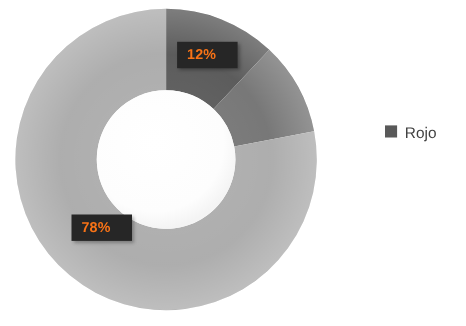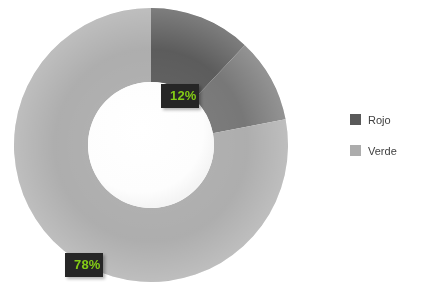--- a/index.html
+++ b/index.html
@@ -30,50 +30,49 @@
   }
   svg.donut {
     position: absolute;
     left: 0;
     top: 0;
     display: block;
   }
   .data-label {
     position: absolute;
     background: #262626;
-    color: #84cc16;
+    color: #f97316;
     font-size: 13px;
     font-weight: bold;
     font-family: "Liberation Sans", sans-serif;
-    padding: 5px 2px 6px 9px;
+    padding: 5px 19px 6px 9px;
     line-height: 1;
     letter-spacing: 0.2px;
     box-shadow: 2px 2px 3px rgba(0,0,0,0.30);
     white-space: nowrap;
-    margin-top: 46px;
   }
   .legend {
     position: absolute;
     left: 350px;
     top: 104px;
     width: 74px;
   }
   .legend-item {
     display: flex;
     align-items: center;
     height: 31px;
   }
   .legend-swatch {
     width: 11px;
     height: 11px;
     flex: 0 0 auto;
     margin-right: 7px;
   }
   .legend-label {
-    font-size: 11px;
+    font-size: 14px;
     color: #404040;
     font-family: "Liberation Sans", sans-serif;
     white-space: nowrap;
   }
 </style>
 </head>
 <body>
 
 <div id="chart-root">
 
@@ -100,32 +99,28 @@
       <path id="slice-verde" fill="#ACACAC" d="M 285.57 119.33 A 137 137 0 1 1 151.00 8.00 L 151.00 81.98 A 63.02 63.02 0 1 0 212.90 133.19 Z"></path>
 
       <circle cx="151" cy="145" r="137" fill="url(#sliceShade)"></circle>
 
       <circle cx="151" cy="145" r="63" fill="url(#holeShade)"></circle>
     </svg>
 
     <div class="data-label" style="left:161px; top:38px;">12%</div>
 
 
-    <div class="data-label" style="left:65px; top:207px;">78%</div>
+    <div class="data-label" style="left:65px; top:195px;">78%</div>
 
   </div>
 
   <div class="legend">
 
     <div class="legend-item">
       <span class="legend-swatch" style="background:#595959;"></span>
       <span class="legend-label">Rojo</span>
     </div>
 
 
-    <div class="legend-item">
-      <span class="legend-swatch" style="background:#ACACAC;"></span>
-      <span class="legend-label">Verde</span>
-    </div>
 
   </div>
 
 </div>
 
 </body></html>

